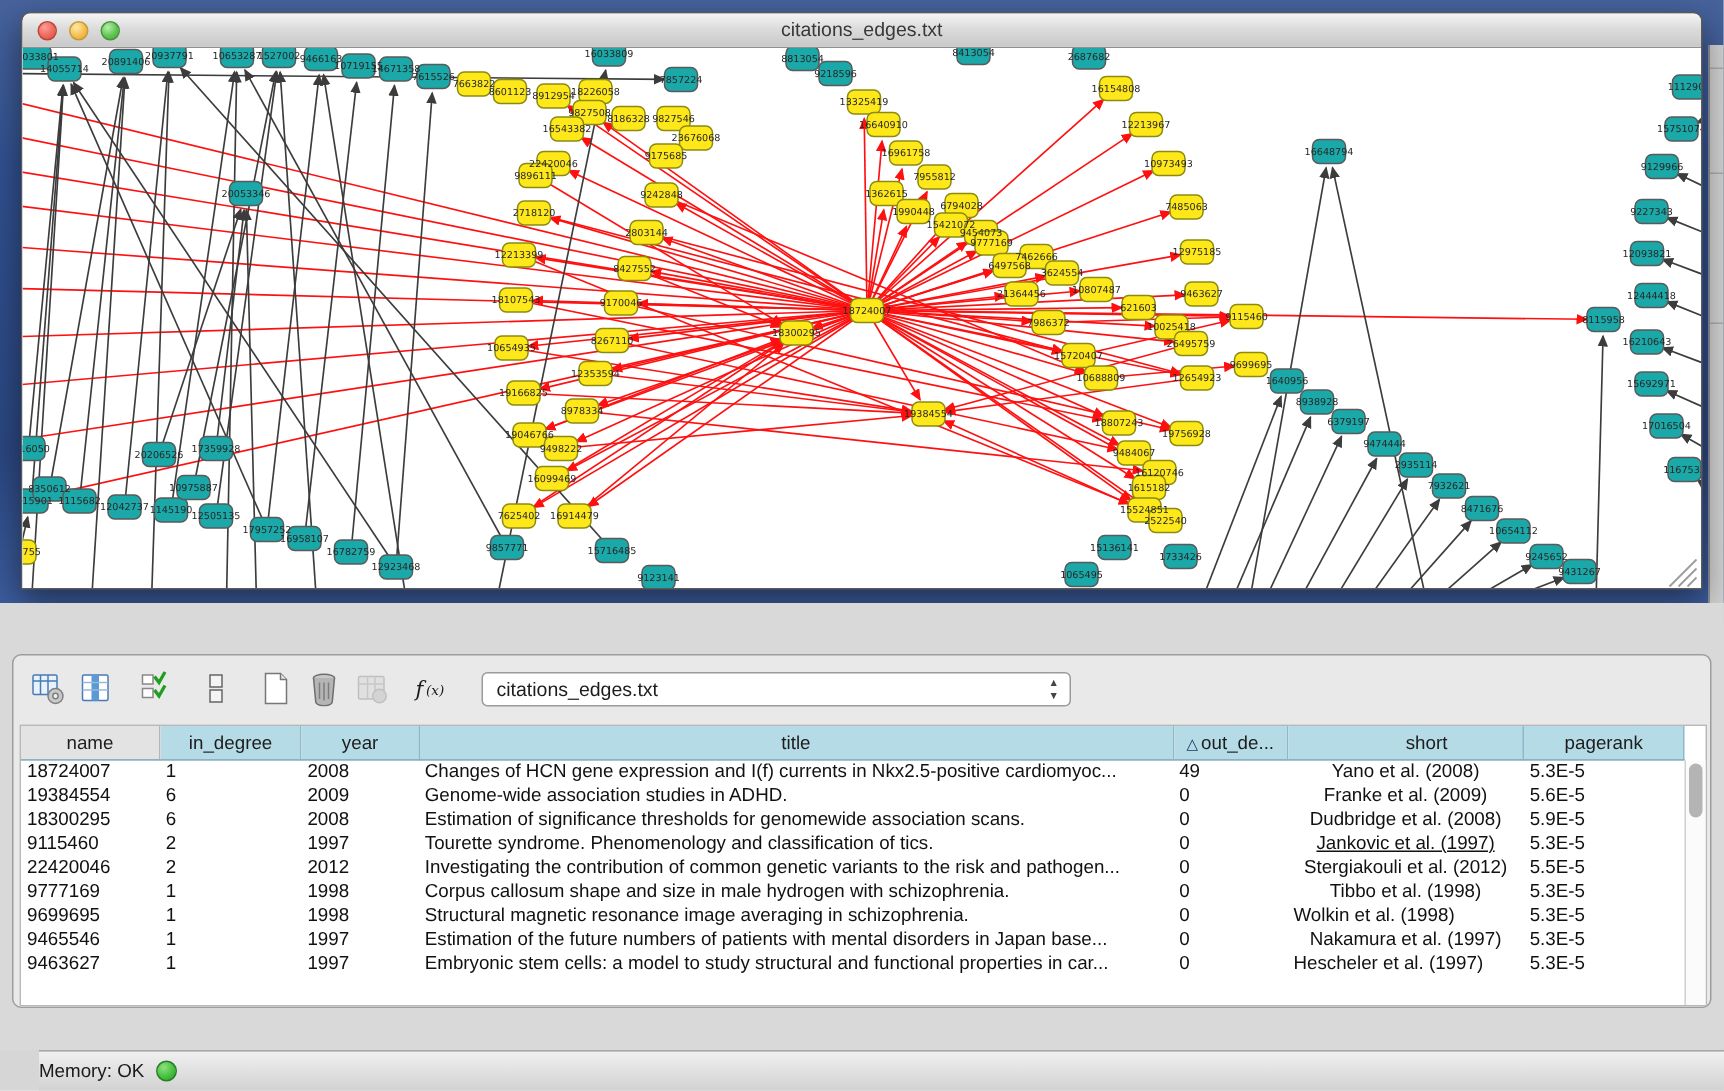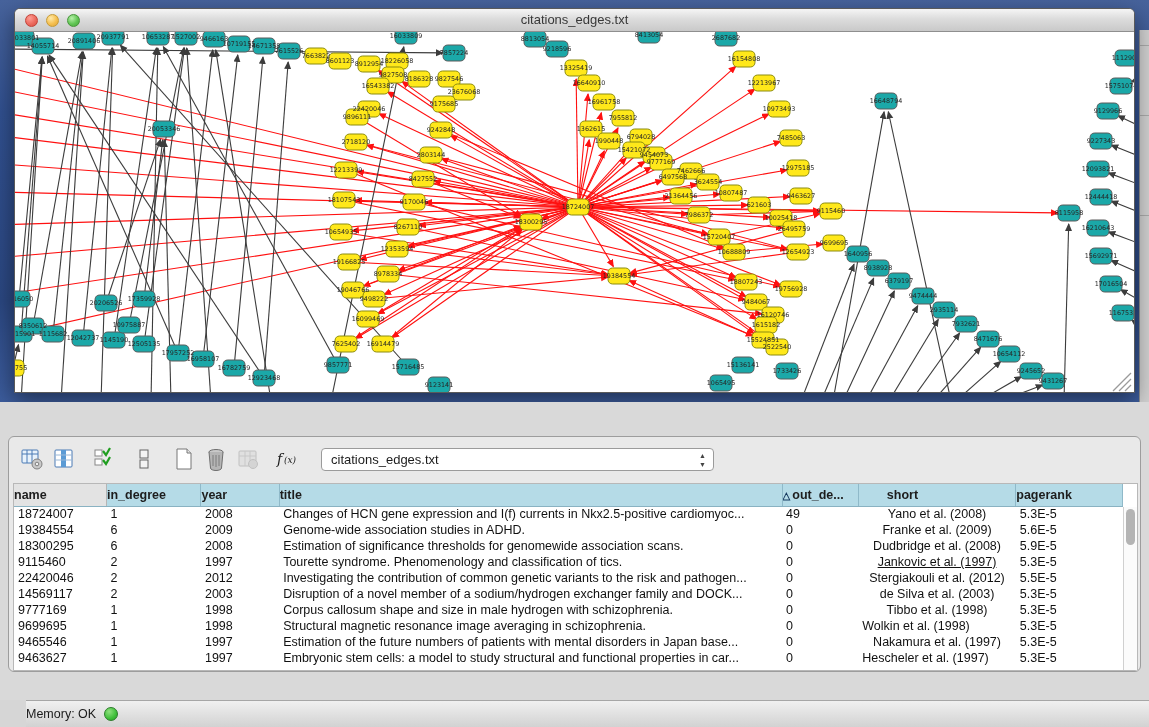--- a/index.html
+++ b/index.html
@@ -45,21 +45,21 @@
   .tbtn { width:26px; height:26px; display:flex; align-items:center; justify-content:center; margin-right:6px; }
   .tbtn svg { display:block; }
   .net-select { margin-left:14px; width:393px; height:23px; background:#ffffff;
                 border:1px solid #9b9b9b; border-radius:4px; position:relative;
                 font-size:13px; color:#1c1c1c; line-height:21px; padding-left:9px; }
   .net-select .spin { position:absolute; right:7px; top:2px; font-size:7px; color:#444; line-height:9px; text-align:center; }
 
   .tbl-wrap { position:absolute; left:4px; top:46px; width:1125px; height:188px; background:#fff;
               border:1px solid #b8b8b8; }
   table.grid { border-collapse:collapse; table-layout:fixed; width:1109px; font-size:12.5px; }
-  table.grid th { height:22px; font-weight:bold; color:#1d1d1d; text-align:left;
+  table.grid th { height:22px; font-weight:normal; color:#1d1d1d; text-align:center;
                   background:#b5dbe7; border-right:1px solid #8fb9c9; border-bottom:1px solid #89b2c2; overflow:hidden; white-space:nowrap; }
   table.grid th.gray { background:#e3e3e3; border-right:1px solid #b5b5b5; }
   table.grid td { height:16px; padding:0 4px; color:#111; white-space:nowrap; overflow:hidden; }
   .sort-tri { display:inline-block; font-size:10px; color:#12355c; margin-right:2px; }
   .vscroll { position:absolute; right:0; top:23px; bottom:0; width:14px; background:#fbfbfb; border-left:1px solid #d0d0d0; }
   .vthumb { position:absolute; left:2px; top:2px; width:9px; height:36px; background:#b4b4b4; border-radius:5px; }
 
   .status-bar { position:absolute; left:0; top:700px; width:1149px; height:27px;
                 background:linear-gradient(180deg,#f0f0f0,#d2d2d2); border-top:1px solid #a6a6a6;
                 display:flex; justify-content:flex-start; align-items:center; padding-right:14px;margin-left:26px; }
@@ -628,29 +628,20 @@
             <tr>
               <td>22420046</td>
               <td>2</td>
               <td>2012</td>
               <td>Investigating the contribution of common genetic variants to the risk and pathogen...</td>
               <td>0</td>
               <td style="text-align: center;">Stergiakouli et al. (2012)</td>
               <td>5.5E-5</td>
             </tr>
             <tr>
-              <td>14569117</td>
-              <td>2</td>
-              <td>2003</td>
-              <td>Disruption of a novel member of a sodium/hydrogen exchanger family and DOCK...</td>
-              <td>0</td>
-              <td style="text-align: center;">de Silva et al. (2003)</td>
-              <td>5.3E-5</td>
-            </tr>
-            <tr>
               <td>9777169</td>
               <td>1</td>
               <td>1998</td>
               <td>Corpus callosum shape and size in male hydrogen with schizophrenia.</td>
               <td>0</td>
               <td style="text-align: center;">Tibbo et al. (1998)</td>
               <td>5.3E-5</td>
             </tr>
             <tr>
               <td>9699695</td>

